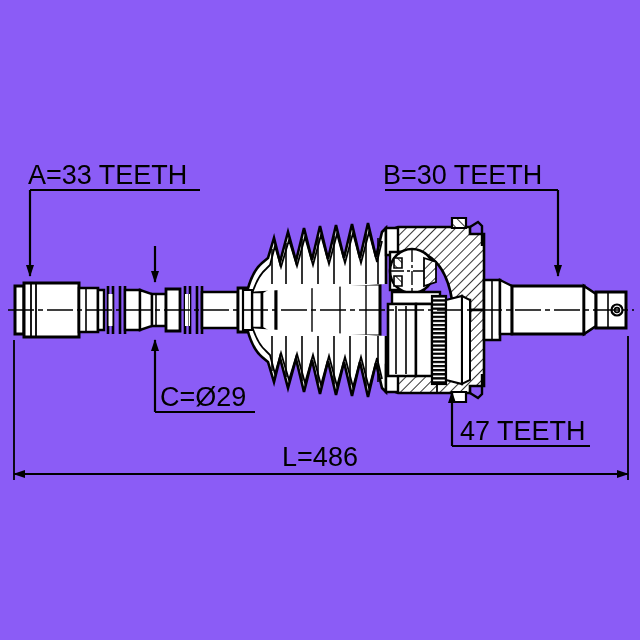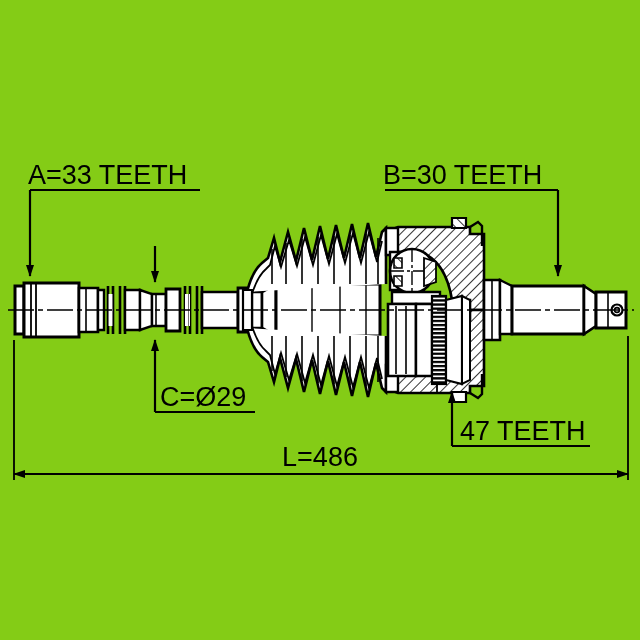--- a/index.html
+++ b/index.html
@@ -8,21 +8,21 @@
     padding: 0;
     background: #ffffff;
   }
   body {
     font-family: "Liberation Sans", sans-serif;
   }
   #drawing-root {
     position: relative;
     width: 640px;
     height: 640px;
-    background: #84cc16;
+    background: #8b5cf6;
     overflow: hidden;
   }
   #drawing-svg {
     display: block;
     width: 640px;
     height: 640px;
   }
   .dim-text {
     font-family: "Liberation Sans", sans-serif;
     font-size: 27px;

